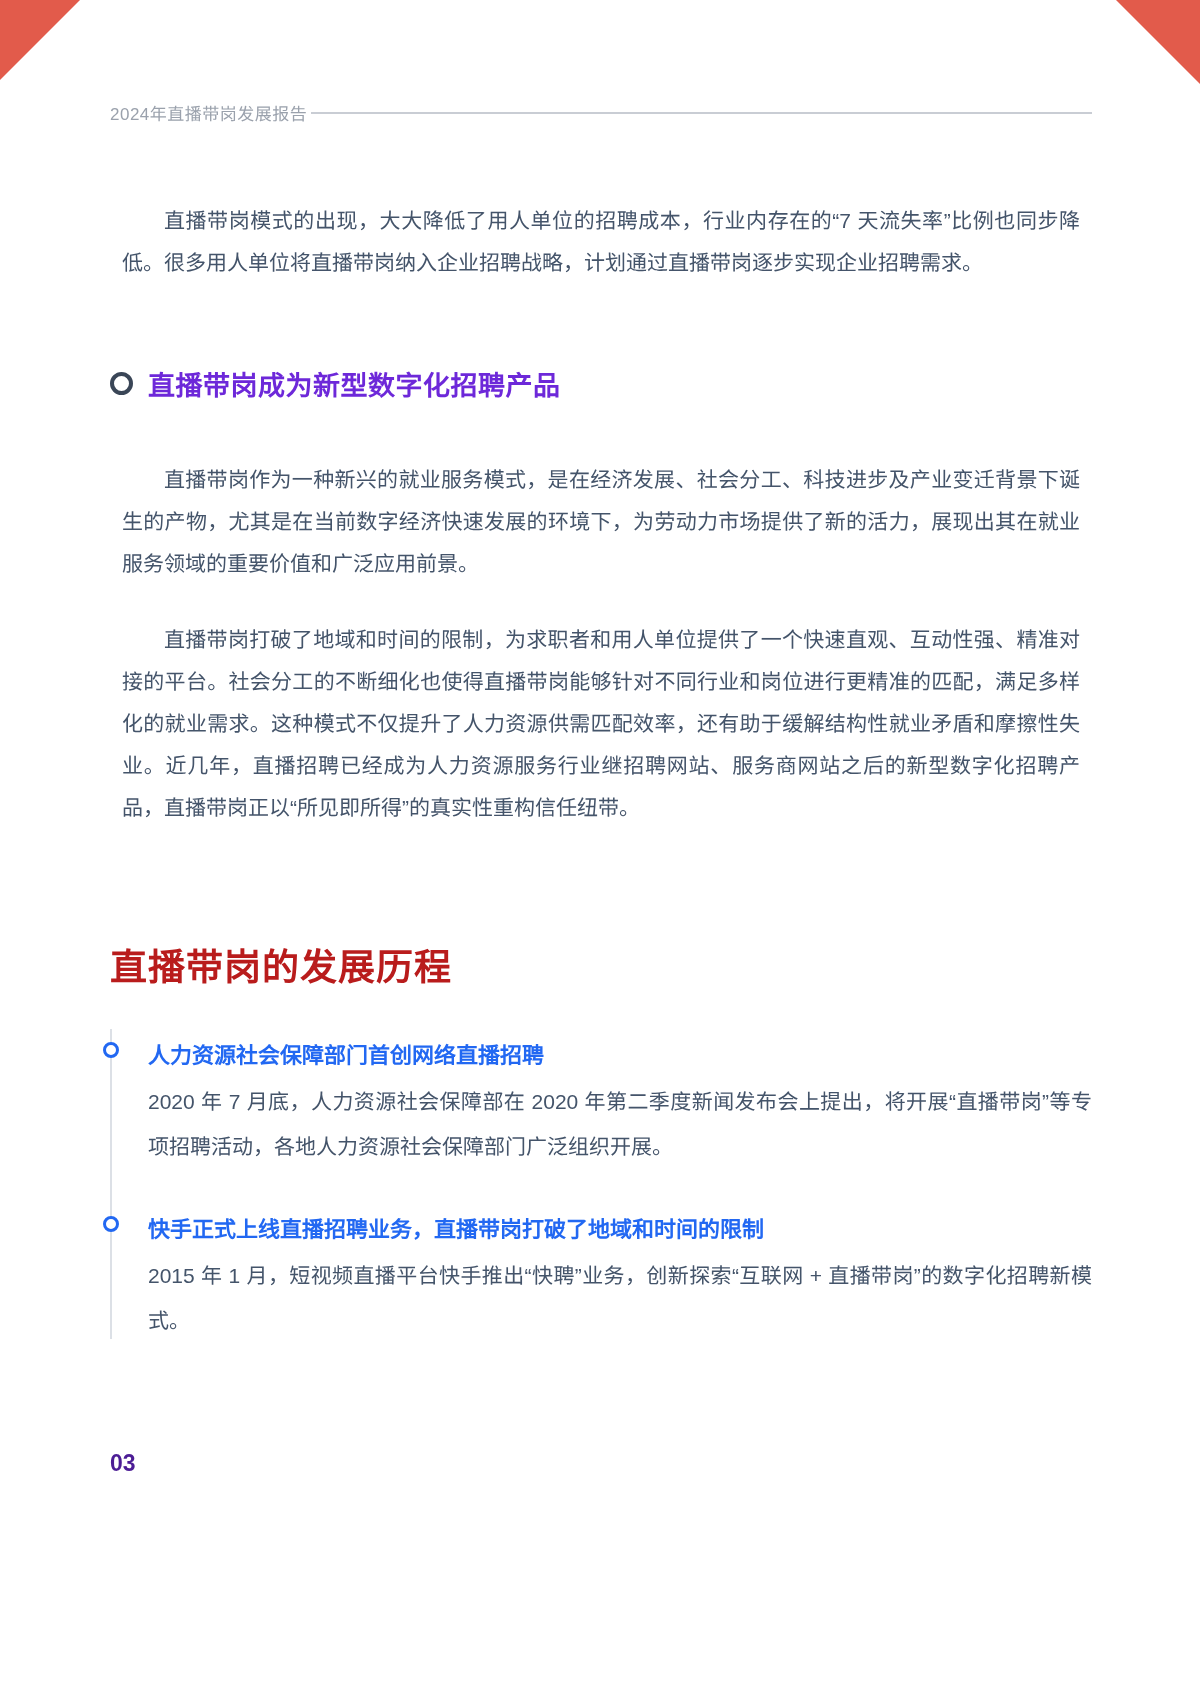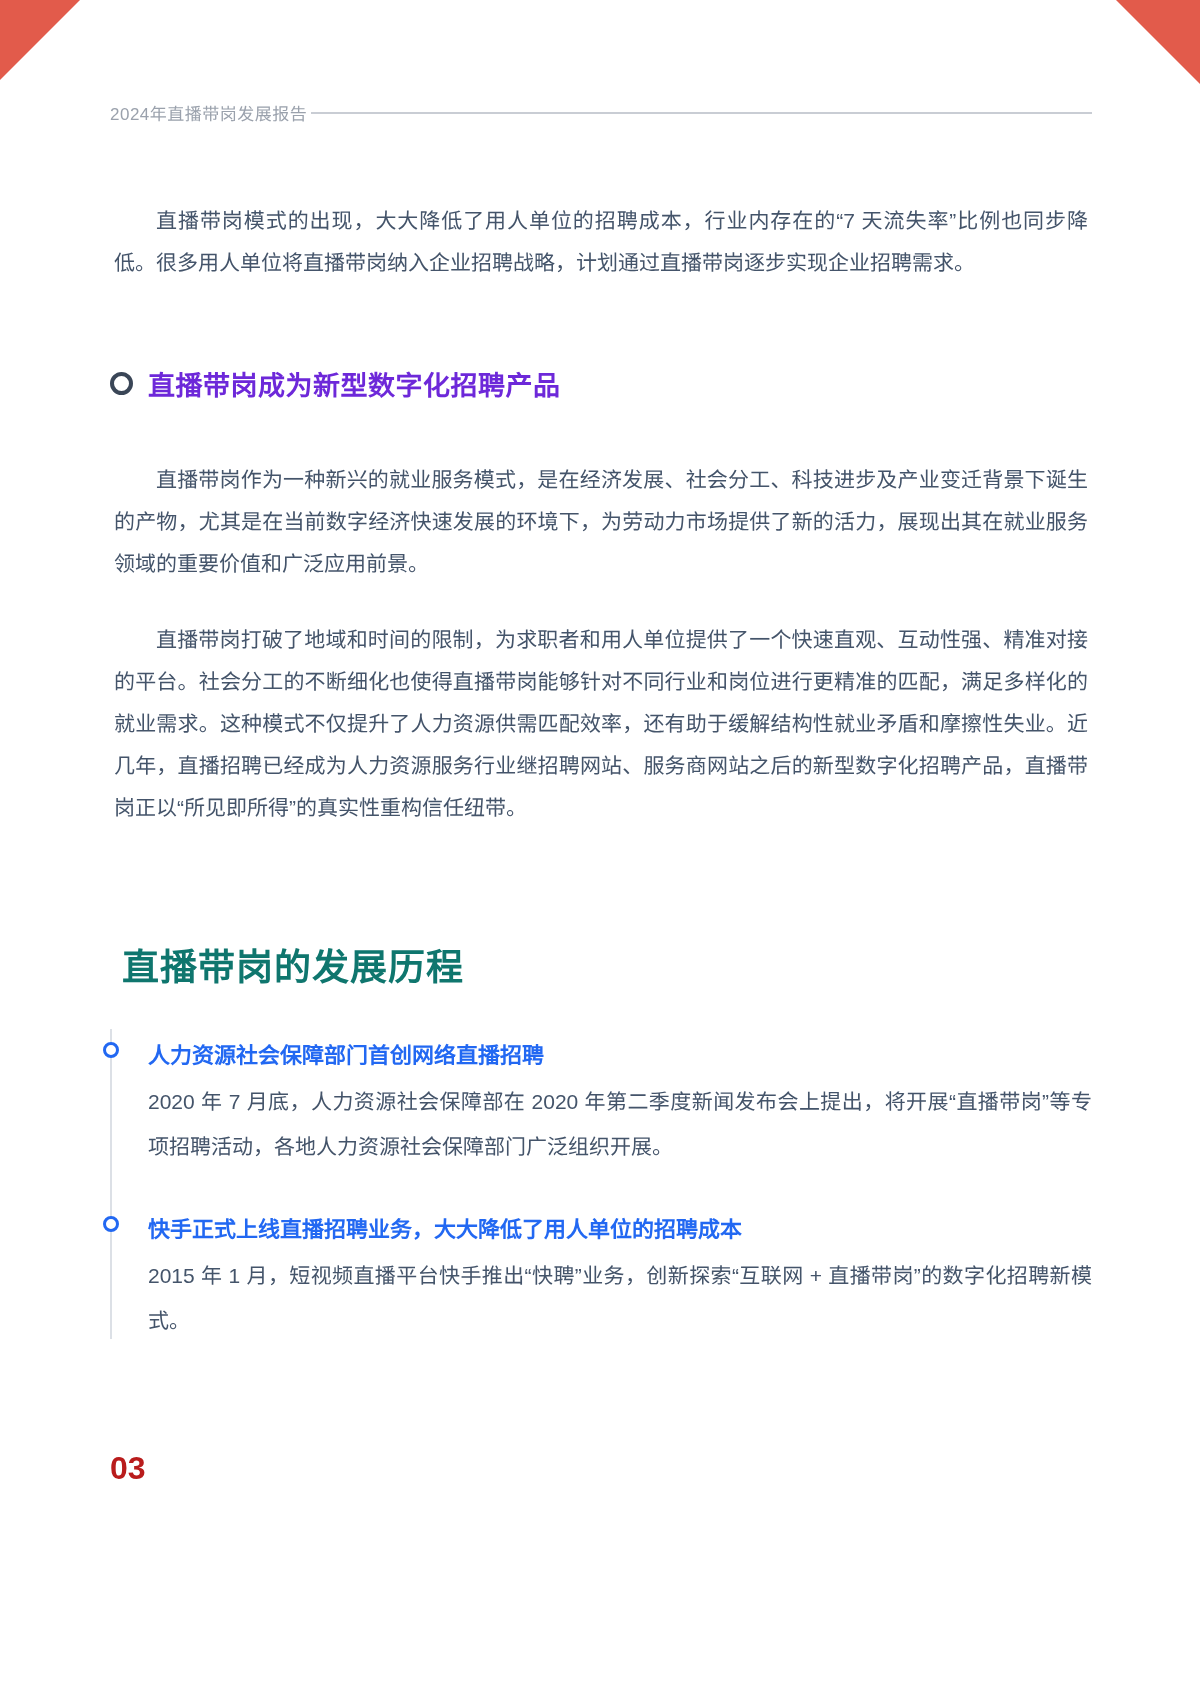--- a/index.html
+++ b/index.html
@@ -35,21 +35,21 @@
 
   
   .content { position: absolute; top: 128px; left: 110px; right: 108px; }
 
   .body-para {
     font-size: 21px;
     line-height: 42px;
     color: #44546A;
     text-align: justify;
     text-indent: 2em;
-    margin: 4px;
+    margin: 12px;
   }
   .para-intro { margin-top: 72px; }
   .para-gap-lg { margin-top: 56px; }
   .para-gap-md { margin-top: 34px; }
 
   .section-heading {
     margin: 80px 0 0 0;
     display: flex; align-items: center;
     font-size: 27px;
     font-weight: bold;
@@ -59,24 +59,24 @@
   .ring-icon {
     display: inline-block;
     width: 15px; height: 15px;
     border: 4px solid #3A4657;
     border-radius: 50%;
     margin-right: 15px;
     flex: 0 0 auto;
   }
 
   .blue-heading {
-    margin: 108px 0 0 12px;
+    margin: 108px 0 0 0;
     font-size: 37px;
     font-weight: bold;
-    color: #0f766e;
+    color: #b91c1c;
     letter-spacing: 1px;
   }
 
   
   .timeline { position: relative; margin-top: 46px; }
   .timeline::before {
     content: "";
     position: absolute;
     left: 0; top: -8px; bottom: 4px;
     width: 2px;
@@ -103,23 +103,23 @@
     font-size: 21px;
     line-height: 45px;
     color: #44546A;
     text-align: justify;
   }
 
   .page-number {
     position: absolute;
     left: 110px;
     top: 1450px;
-    font-size: 32px;
+    font-size: 23px;
     font-weight: bold;
-    color: #b91c1c;
+    color: #4c1d95;
   }
 </style>
 </head>
 <body>
 
 <div class="page">
 
   <div class="corner corner-tl"></div>
   <div class="corner corner-tr"></div>
 
@@ -146,21 +146,21 @@
     <div class="timeline">
 
       <div class="timeline-item">
         <span class="timeline-marker"></span>
         <h3 class="timeline-title">人力资源社会保障部门首创网络直播招聘</h3>
         <p class="timeline-body">2020 年 7 月底，人力资源社会保障部在 2020 年第二季度新闻发布会上提出，将开展“直播带岗”等专项招聘活动，各地人力资源社会保障部门广泛组织开展。</p>
       </div>
 
       <div class="timeline-item">
         <span class="timeline-marker"></span>
-        <h3 class="timeline-title">快手正式上线直播招聘业务，大大降低了用人单位的招聘成本</h3>
+        <h3 class="timeline-title">快手正式上线直播招聘业务，直播带岗打破了地域和时间的限制</h3>
         <p class="timeline-body">2015 年 1 月，短视频直播平台快手推出“快聘”业务，创新探索“互联网 + 直播带岗”的数字化招聘新模式。</p>
       </div>
 
     </div>
 
   </main>
 
   <span class="page-number">03</span>
 
 </div>

